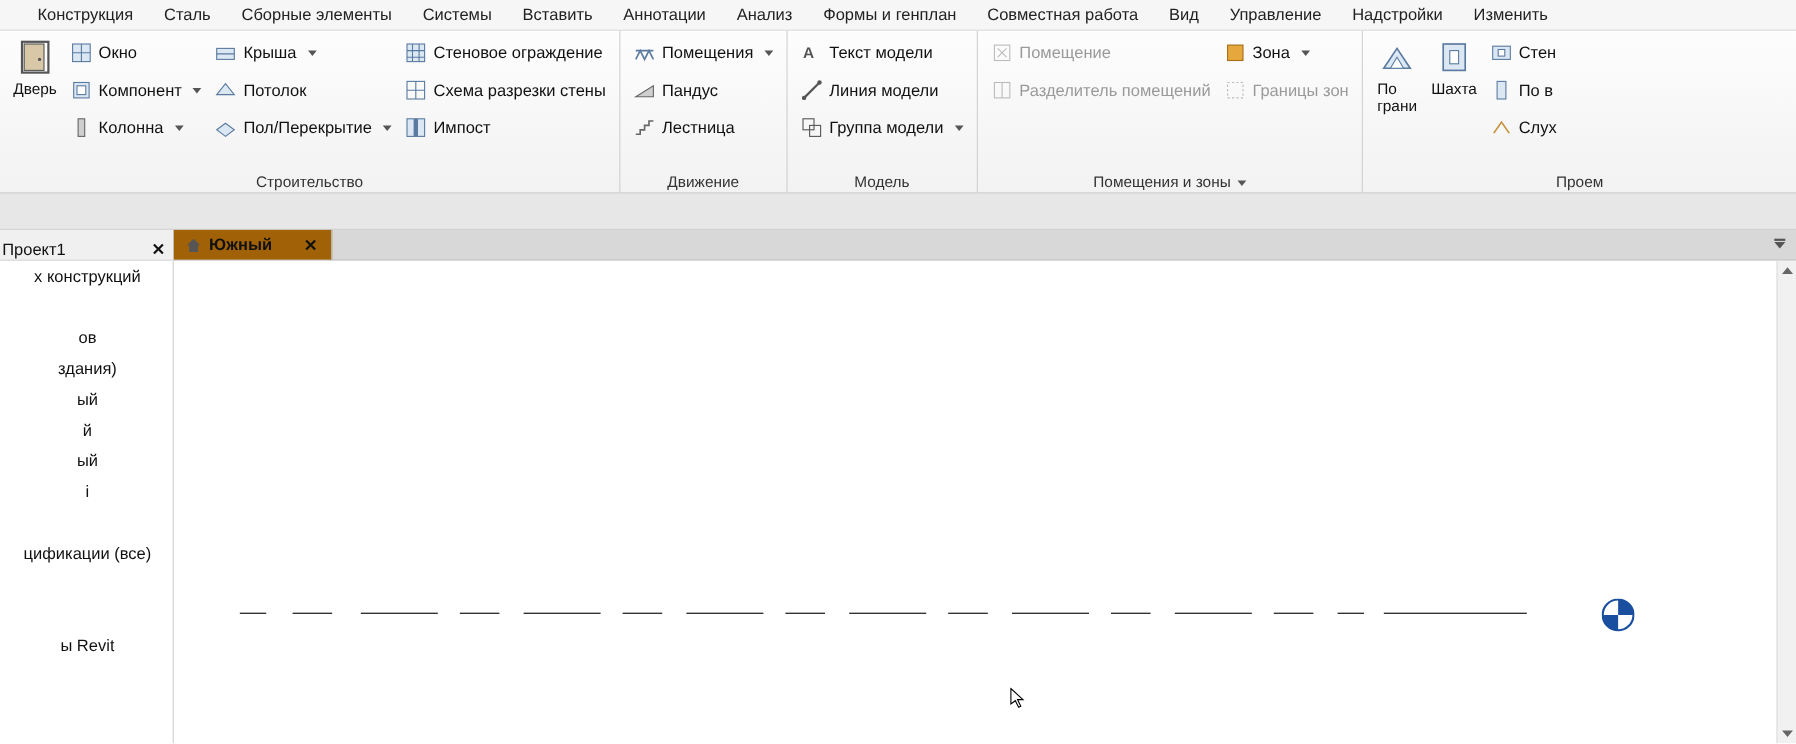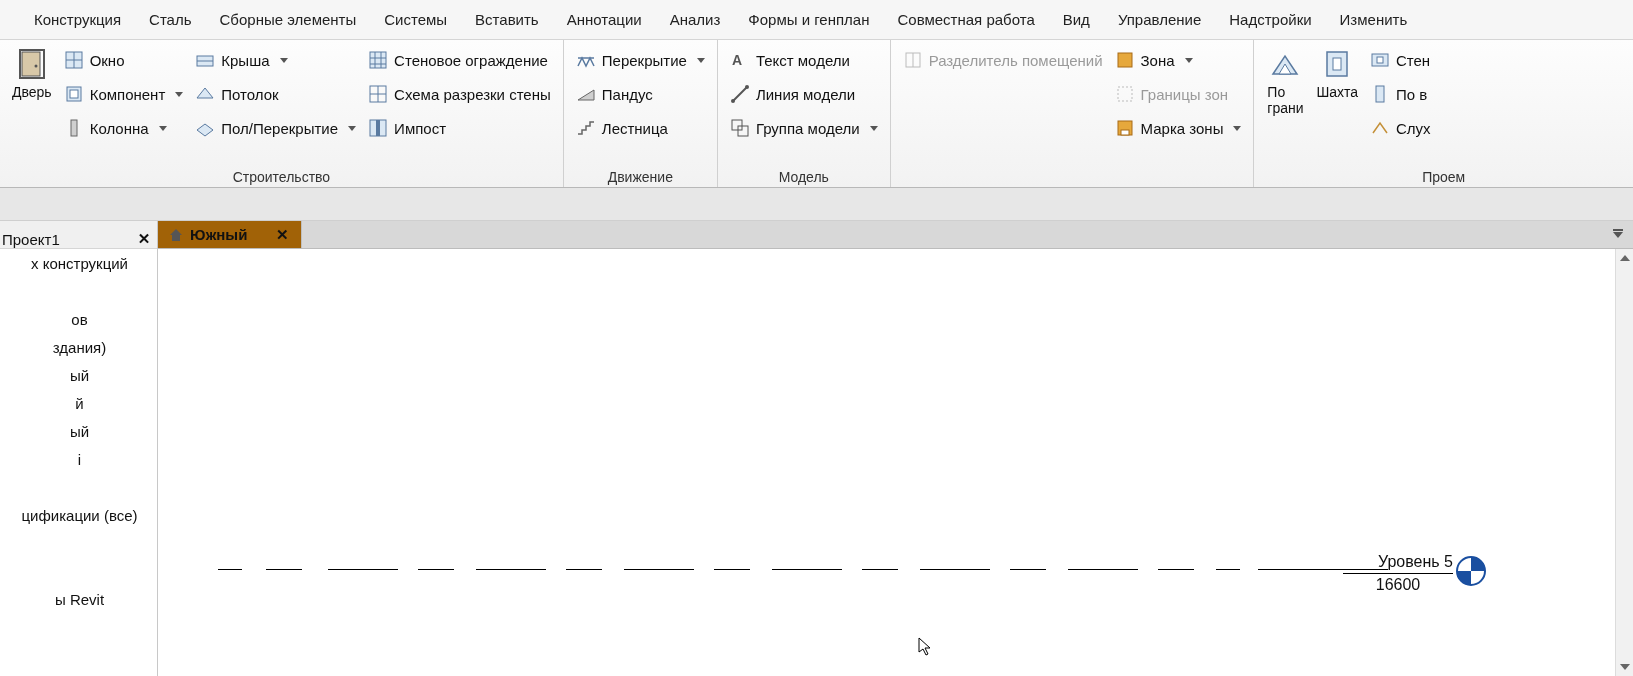--- a/index.html
+++ b/index.html
@@ -11,21 +11,21 @@
     overflow: hidden;
     width: 1633px;
     height: 676px;
   }
   .app { display: flex; flex-direction: column; height: 100%; }
 
   
   .tabstrip {
     display: flex;
     align-items: center;
-    height: 40px;
+    height: 28px;
     background: #f6f6f6;
     border-bottom: 1px solid #d5d5d5;
     padding-left: 20px;
     gap: 0;
     font-size: 15px;
     color: #222;
   }
   .tabstrip .tab {
     padding: 4px 14px;
     white-space: nowrap;
@@ -402,21 +402,21 @@
     <div class="panel">
       <div class="panel-body">
         <div class="stack">
           <div class="row-btn">
             <span class="ic">
                 <svg viewBox="0 0 20 20">
                   <path d="M2 16 L6 8 L10 16 L14 8 L18 16" fill="none" stroke="#5a7aa0" stroke-width="1.5"></path>
                   <line x1="2" y1="8" x2="18" y2="8" stroke="#5a7aa0" stroke-width="1.5"></line>
                 </svg>
               </span>
-            <span>Перекрытие</span>
+            <span>Помещения</span>
               <span class="chev"></span>
           </div>
           <div class="row-btn">
             <span class="ic">
                 <svg viewBox="0 0 20 20">
                   <path d="M2 16 L18 6 L18 16 Z" fill="#cfcfcf" stroke="#666"></path>
                 </svg>
               </span>
             <span>Пандус</span>
           </div>
@@ -469,20 +469,29 @@
       <div class="panel-title">Модель</div>
     </div>
 
     <div class="panel">
       <div class="panel-body">
         <div class="stack">
           <div class="row-btn disabled">
             <span class="ic">
                 <svg viewBox="0 0 20 20">
                   <rect x="3" y="3" width="14" height="14" fill="none" stroke="#bbb"></rect>
+                  <path d="M6 6 L14 14 M14 6 L6 14" stroke="#bbb"></path>
+                </svg>
+              </span>
+            <span>Помещение</span>
+          </div>
+          <div class="row-btn disabled">
+            <span class="ic">
+                <svg viewBox="0 0 20 20">
+                  <rect x="3" y="3" width="14" height="14" fill="none" stroke="#bbb"></rect>
                   <line x1="10" y1="3" x2="10" y2="17" stroke="#bbb"></line>
                 </svg>
               </span>
             <span>Разделитель помещений</span>
           </div>
         </div>
         <div class="stack">
           <div class="row-btn">
             <span class="ic">
                 <svg viewBox="0 0 20 20">
@@ -493,32 +502,23 @@
               <span class="chev"></span>
           </div>
           <div class="row-btn disabled">
             <span class="ic">
                 <svg viewBox="0 0 20 20">
                   <rect x="3" y="3" width="14" height="14" fill="none" stroke="#bbb" stroke-dasharray="2 2"></rect>
                 </svg>
               </span>
             <span>Границы  зон</span>
           </div>
-          <div class="row-btn">
-            <span class="ic">
-                <svg viewBox="0 0 20 20">
-                  <rect x="3" y="3" width="14" height="14" fill="#e6a83c" stroke="#a86b16"></rect>
-                  <rect x="6" y="12" width="8" height="5" fill="#fff" stroke="#a86b16"></rect>
-                </svg>
-              </span>
-            <span>Марка  зоны</span>
-              <span class="chev"></span>
-          </div>
-        </div>
-      </div>
+        </div>
+      </div>
+      <div class="panel-title dropdown">Помещения и зоны</div>
     </div>
 
     <div class="panel" style="flex:1;border-right:none;">
       <div class="panel-body">
         <div class="big-btn">
           <span class="icon"><svg viewBox="0 0 36 36">
                 <path d="M6 28 L18 10 L30 28 Z" fill="#dbe8f4" stroke="#5a7aa0" stroke-width="1.5"></path>
                 <path d="M12 28 L18 18 L24 28 Z" fill="#fff" stroke="#5a7aa0"></path>
               </svg></span>
           <span class="lbl"><span>По</span><br><span>грани</span></span>
@@ -621,25 +621,20 @@
           <span class="dash" style="left:496px;width:36px"></span>
           <span class="dash" style="left:554px;width:70px"></span>
           <span class="dash" style="left:644px;width:36px"></span>
           <span class="dash" style="left:702px;width:70px"></span>
           <span class="dash" style="left:792px;width:36px"></span>
           <span class="dash" style="left:850px;width:70px"></span>
           <span class="dash" style="left:940px;width:36px"></span>
           <span class="dash" style="left:998px;width:24px"></span>
           <span class="dash" style="left:1040px;width:130px"></span>
         </div>
-        <div class="level-text" style="left:1185px;top:304px;width:110px;">
-          <div>Уровень 5</div>
-          <div class="sep"></div>
-          <div style="text-align:center">16600</div>
-        </div>
         <div class="level-knob" style="left:1298px;top:307px;">
           <svg viewBox="0 0 30 30">
               <circle cx="15" cy="15" r="14" fill="#fff" stroke="#1a4fa0" stroke-width="2"></circle>
               <path d="M15 1 A14 14 0 0 1 29 15 L15 15 Z" fill="#1a4fa0"></path>
               <path d="M15 29 A14 14 0 0 1 1 15 L15 15 Z" fill="#1a4fa0"></path>
             </svg>
         </div>
 
         <div class="cursor" style="left:760px; top:388px;">
           <svg viewBox="0 0 14 20">

